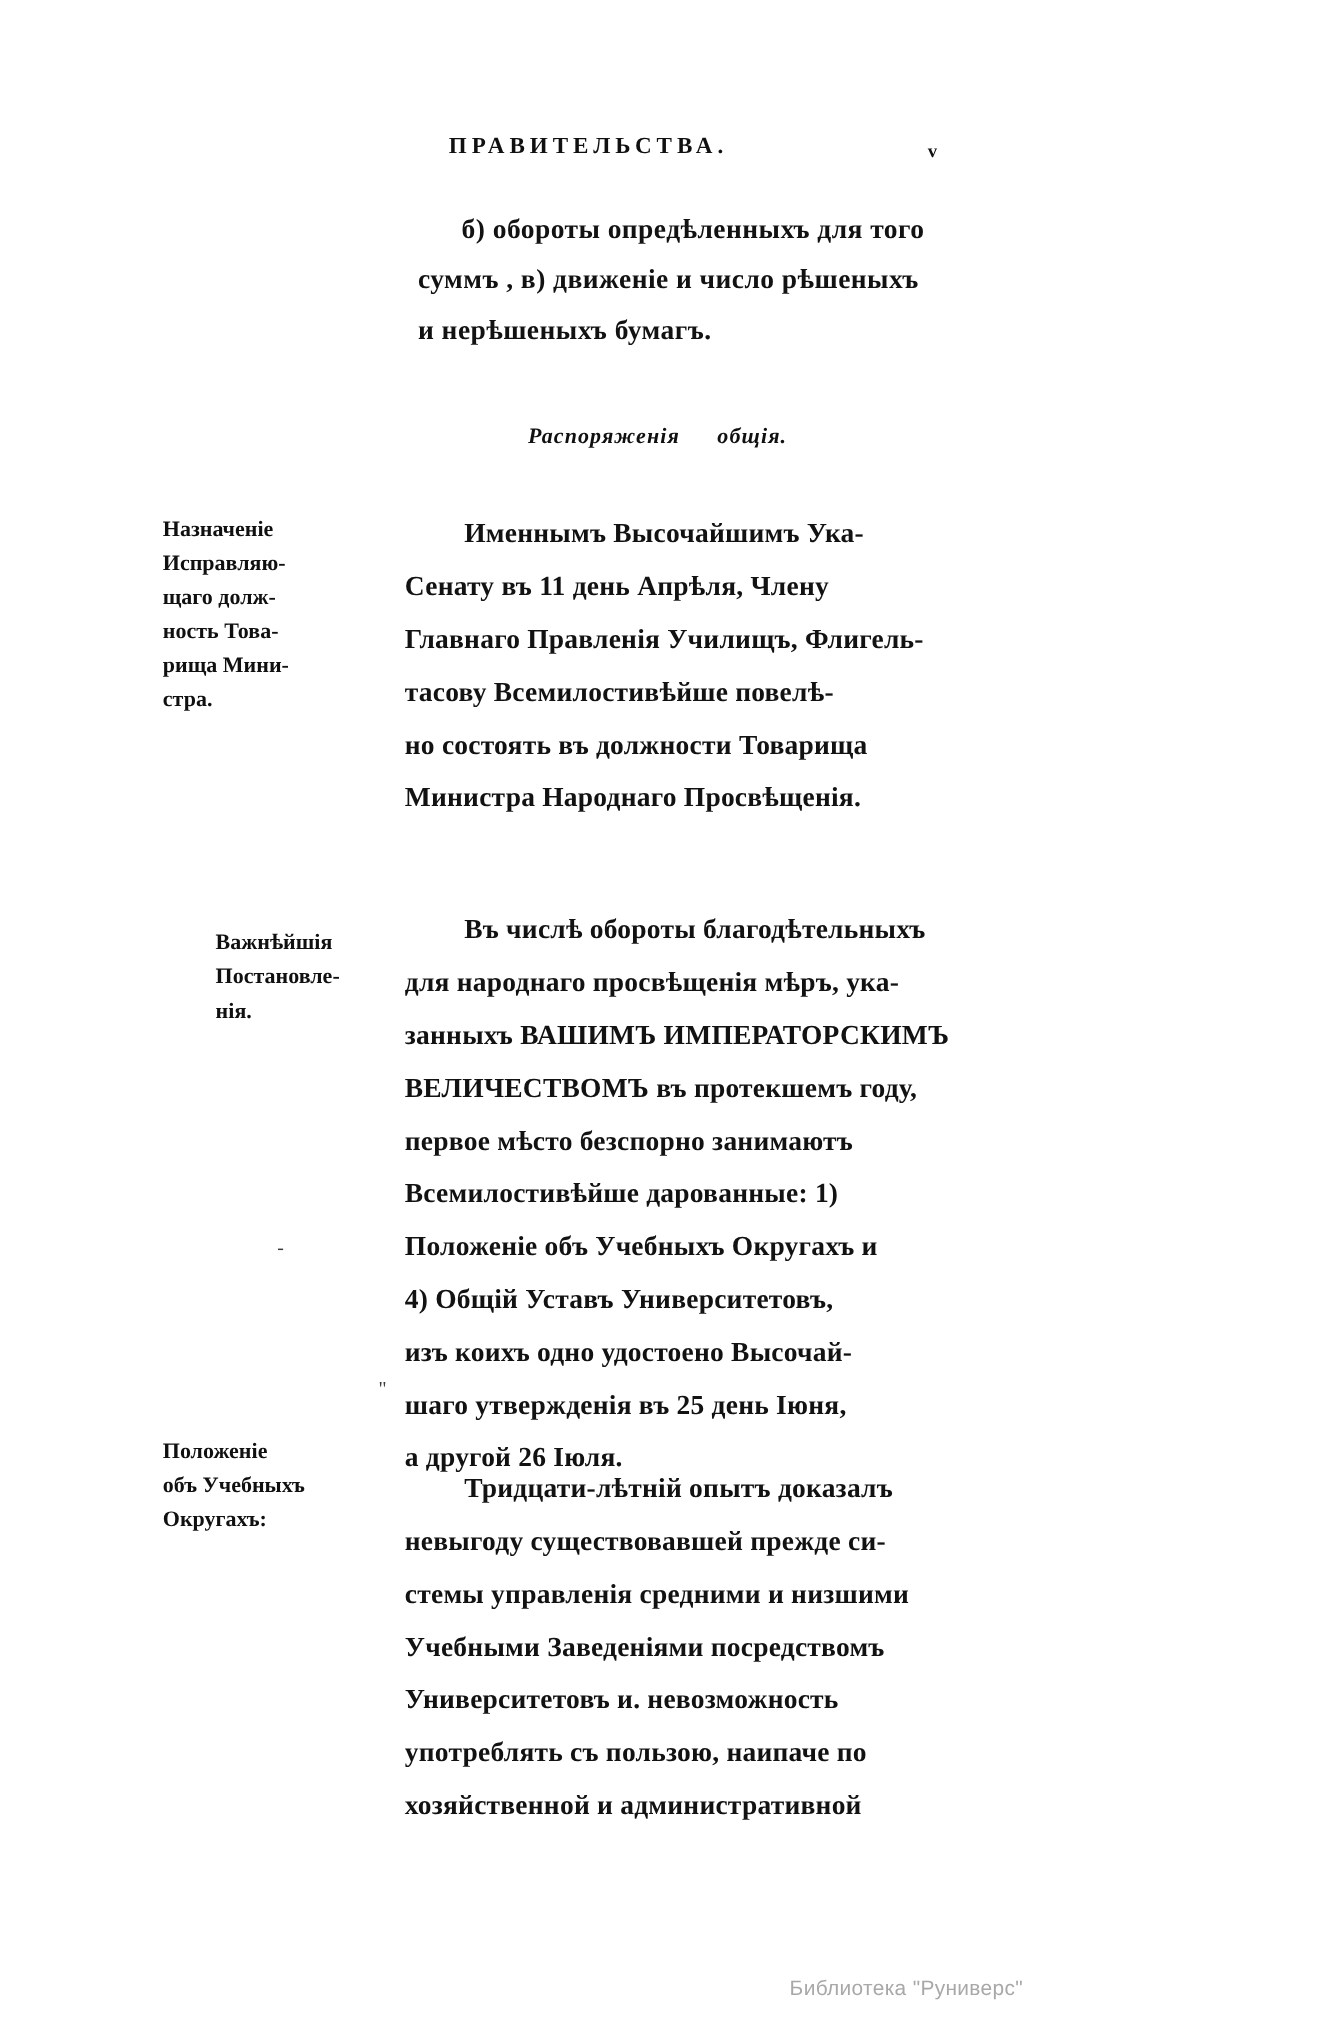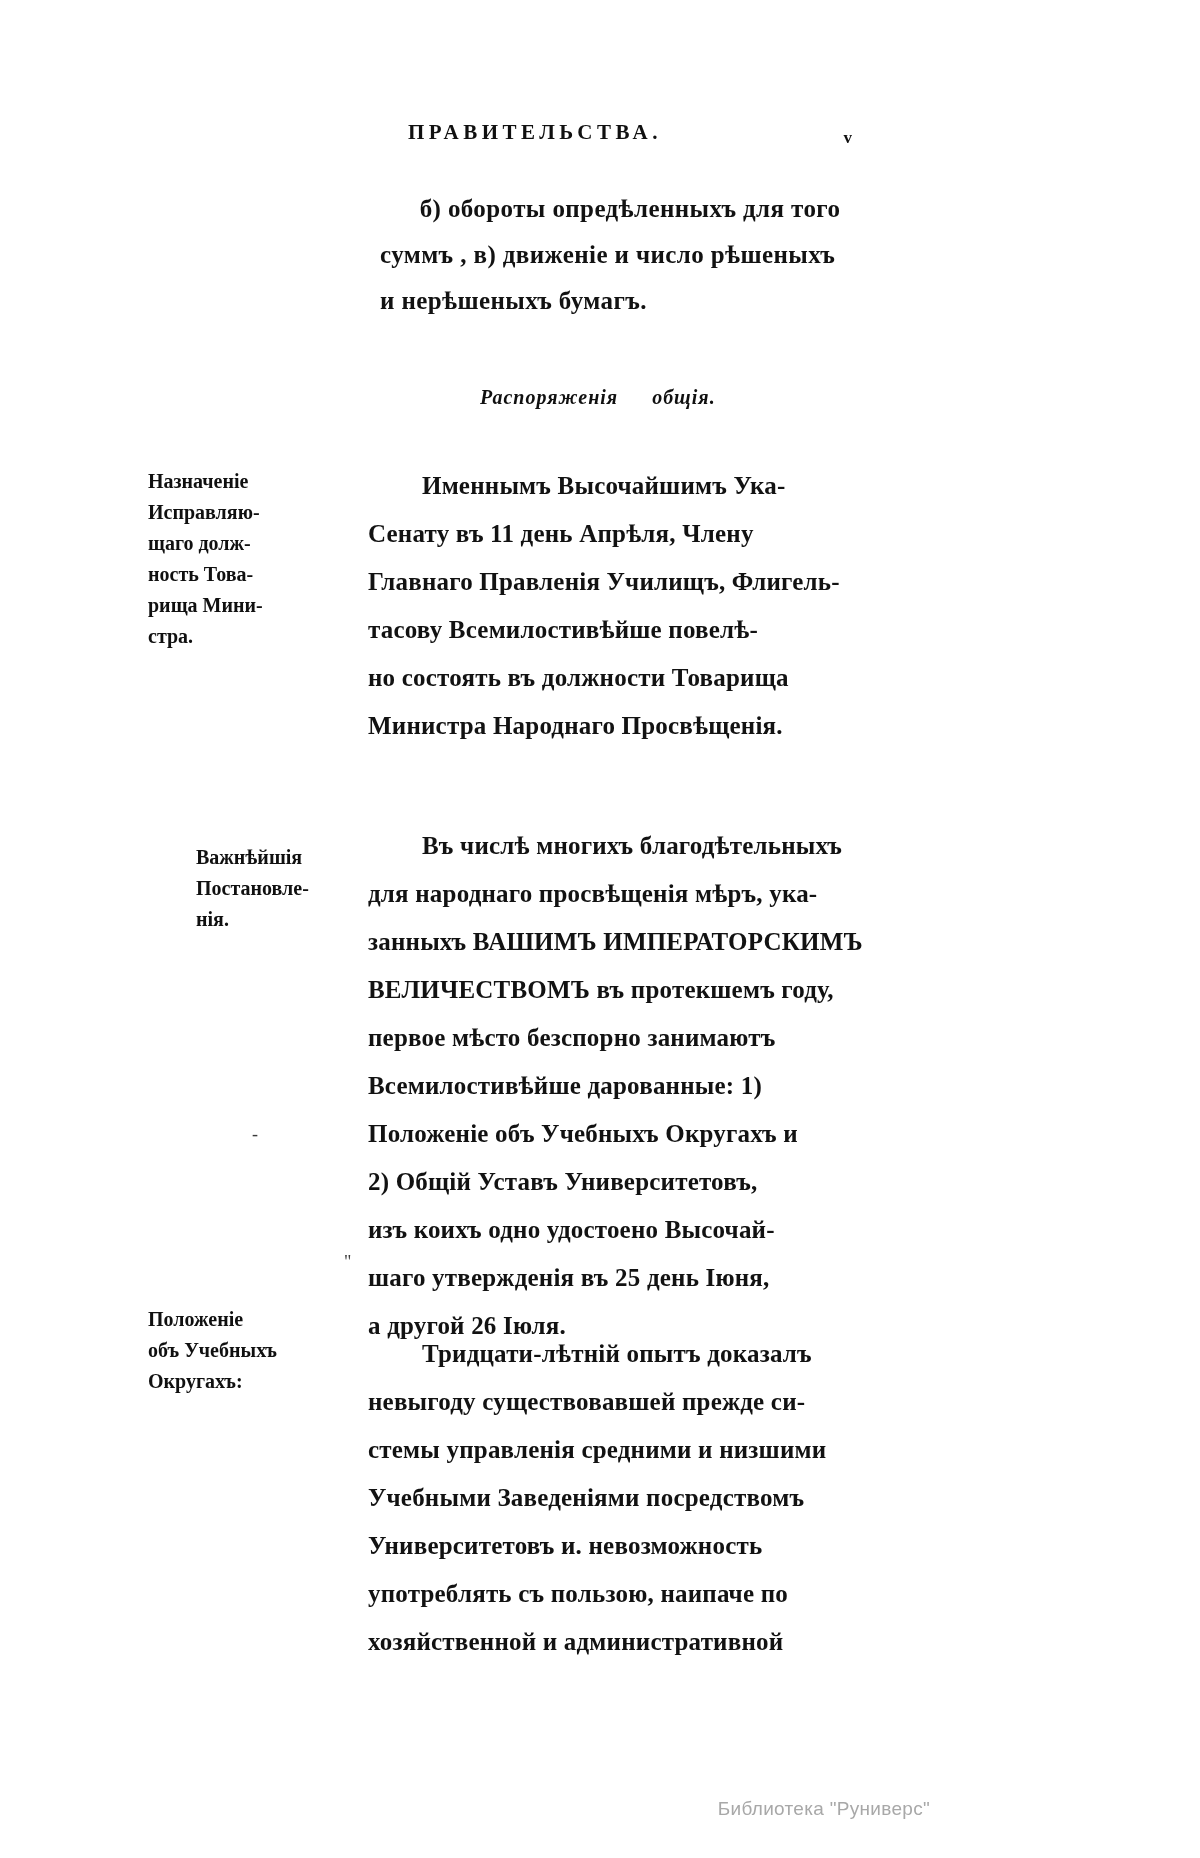--- a/index.html
+++ b/index.html
@@ -192,28 +192,28 @@
   <div class="body-block para-1">
     <span class="ln indent">Именнымъ  Высочайшимъ  Ука-</span>
     <span class="ln">Сенату  въ  11 день  Апрѣля,  Члену</span>
     <span class="ln">Главнаго Правленія Училищъ, Флигель-</span>
     <span class="ln">тасову Всемилостивѣйше  повелѣ-</span>
     <span class="ln">но  состоять  въ  должности  Товарища</span>
     <span class="ln">Министра  Народнаго  Просвѣщенія.</span>
   </div>
 
   <div class="body-block para-2">
-    <span class="ln indent">Въ  числѣ  многихъ  благодѣтельныхъ</span>
+    <span class="ln indent">Въ  числѣ  обороты  благодѣтельныхъ</span>
     <span class="ln">для  народнаго  просвѣщенія  мѣръ,  ука-</span>
     <span class="ln">занныхъ  ВАШИМЪ  ИМПЕРАТОРСКИМЪ</span>
     <span class="ln">ВЕЛИЧЕСТВОМЪ  въ  протекшемъ  году,</span>
     <span class="ln">первое  мѣсто  безспорно  занимаютъ</span>
     <span class="ln">Всемилостивѣйше  дарованные: 1)</span>
     <span class="ln">Положеніе  объ  Учебныхъ  Округахъ  и</span>
-    <span class="ln">2)  Общій  Уставъ  Университетовъ,</span>
+    <span class="ln">4)  Общій  Уставъ  Университетовъ,</span>
     <span class="ln">изъ коихъ  одно удостоено Высочай-</span>
     <span class="ln">шаго  утвержденія  въ  25 день  Іюня,</span>
     <span class="ln">а другой 26 Іюля.</span>
   </div>
 
   <div class="body-block para-3">
     <span class="ln indent">Тридцати-лѣтній  опытъ  доказалъ</span>
     <span class="ln">невыгоду  существовавшей  прежде  си-</span>
     <span class="ln">стемы  управленія  средними  и  низшими</span>
     <span class="ln">Учебными  Заведеніями  посредствомъ</span>

